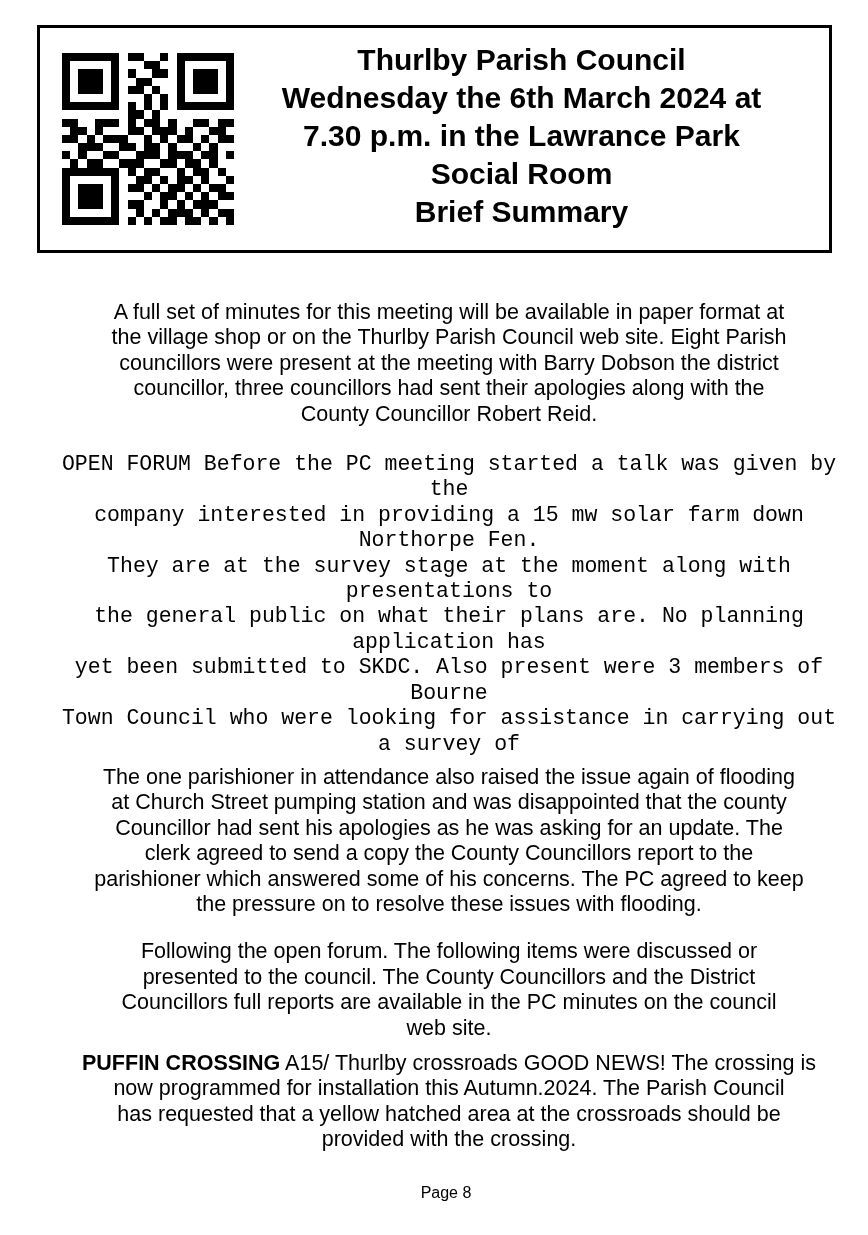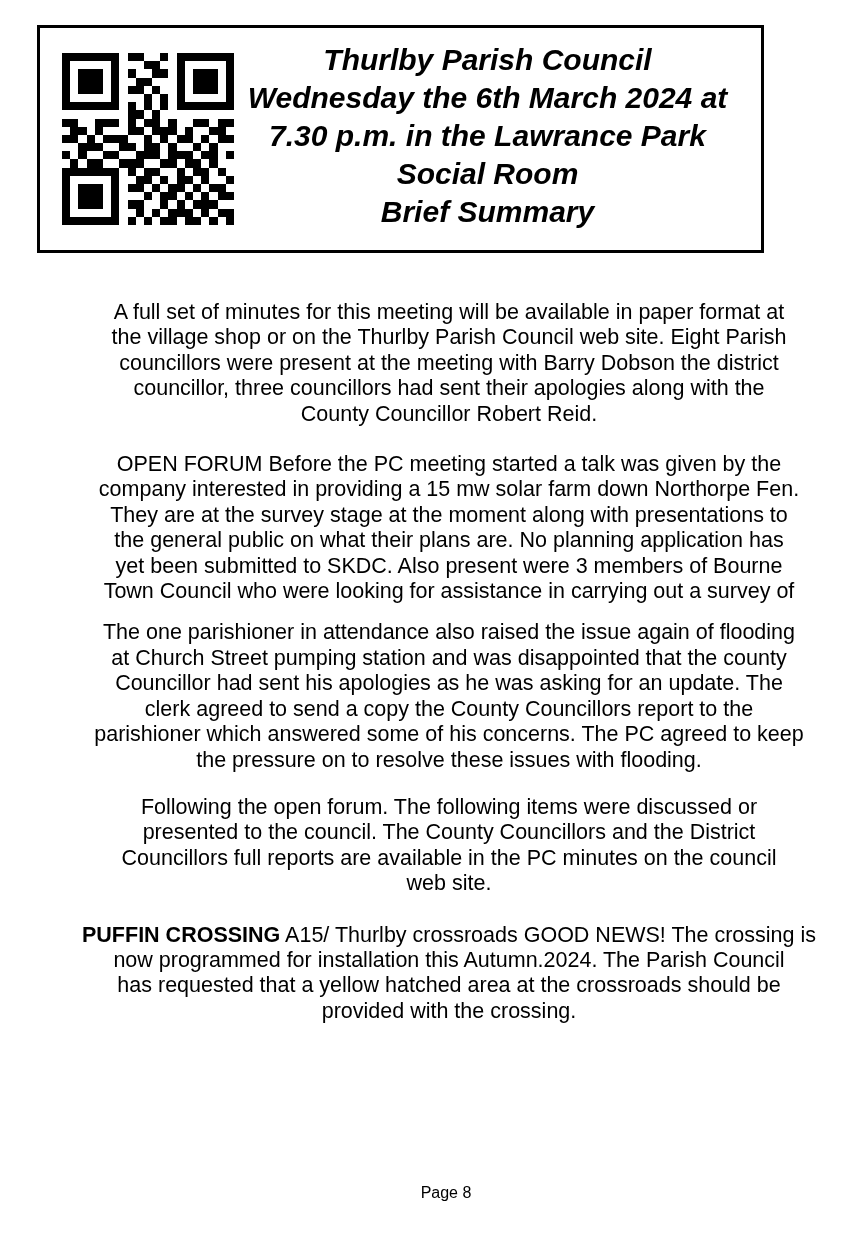--- a/index.html
+++ b/index.html
@@ -14,29 +14,28 @@
     background: #ffffff;
     color: #000000;
     font-family: "Liberation Sans", sans-serif;
     overflow: hidden;
     box-sizing: border-box;
   }
   .header-box {
     position: absolute;
     left: 37px;
     top: 25px;
-    width: 727px;
+    width: 795px;
     height: 228px;
     border: 3px solid #000000;
     box-sizing: border-box;
     display: flex;
     align-items: center;
     padding-left: 22px;
     padding-right: 20px;
-    font-style: italic;
   }
   .qr {
     display: grid;
     grid-template-columns: repeat(21, 1fr);
     grid-template-rows: repeat(21, 1fr);
     width: 172px;
     height: 172px;
     flex: 0 0 auto;
     background: #ffffff;
   }
@@ -56,23 +55,23 @@
     top: 300px;
     width: 790px;
     font-size: 21.5px;
     line-height: 25.4px;
     text-align: center;
   }
   .content p {
     margin: 0 0 25px 0;
     white-space: pre-line;
   }
-  .content p.tight { margin-bottom: 16px; }
+  .content p.tight { margin-bottom: 8px; font-family: Liberation Mono, monospace; }
   .content p.mid { margin-bottom: 22px; }
-  .content p.wide { margin-bottom: 26px; }
+  .content p.wide { margin-bottom: 10px; }
   .content p.last { margin-bottom: 16px; }
   .bold { font-weight: bold; }
   .footer {
     position: absolute;
     top: 1184px;
     left: 12px;
     width: 100%;
     text-align: center;
     font-size: 16px;
   }

